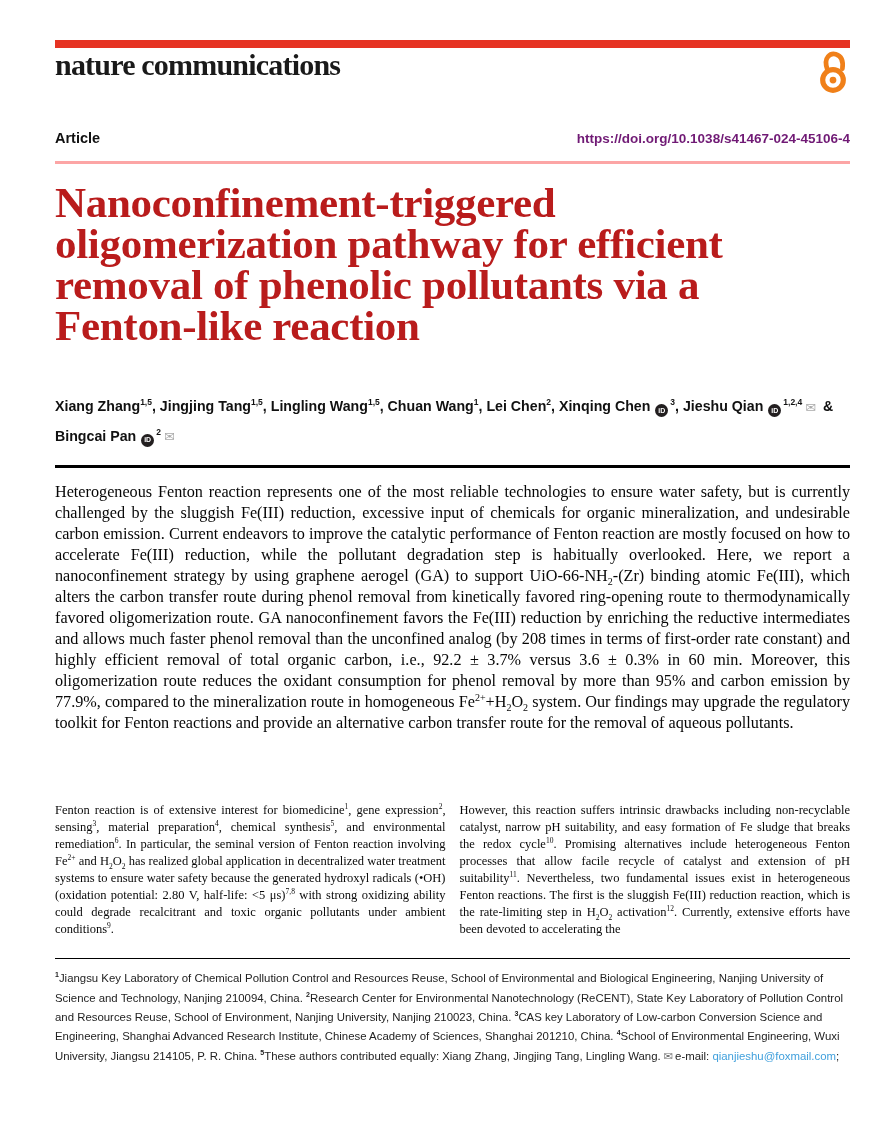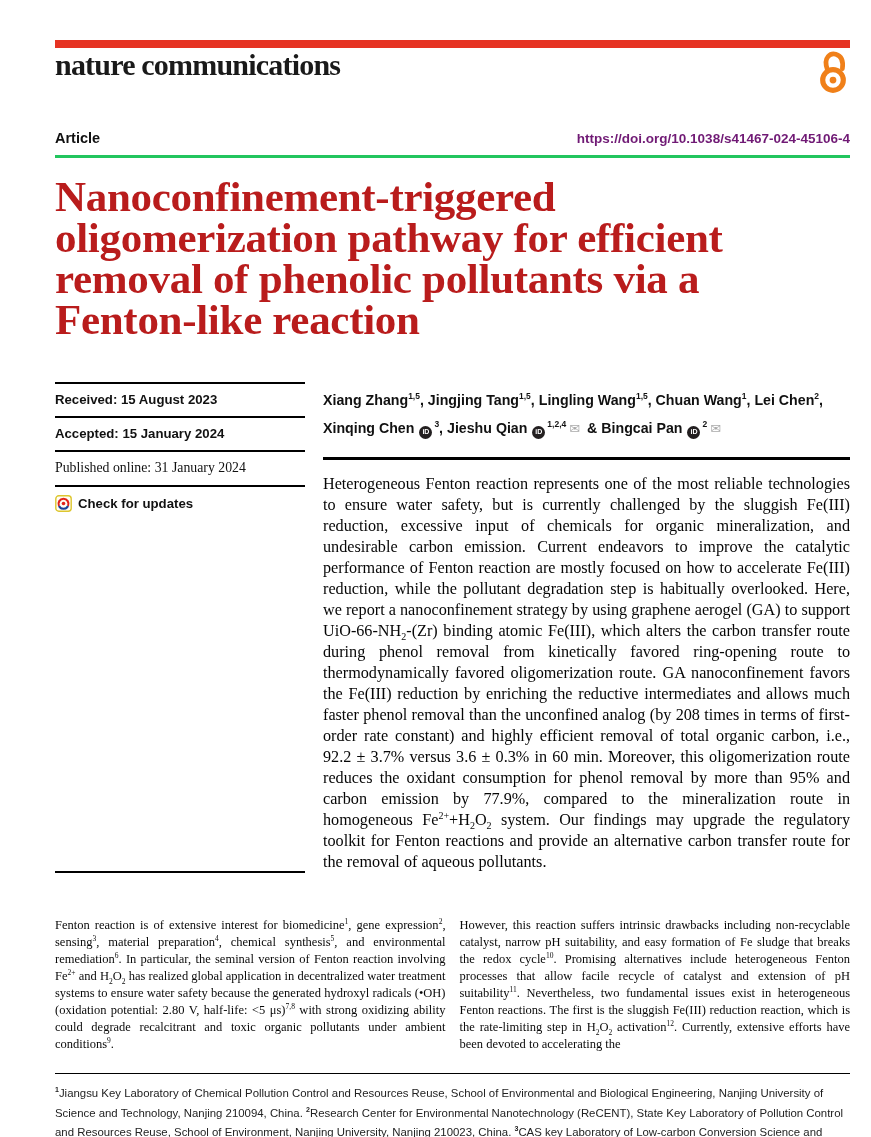--- a/index.html
+++ b/index.html
@@ -19,22 +19,22 @@
   .journal-logo {
     font-family:"Liberation Serif", serif;
     font-weight:bold; font-size:30px; letter-spacing:-0.8px;
     color:#1a1a1a;
   }
   .oa-icon { position:absolute; right:2px; top:2px; width:30px; height:45px; }
   
   .article-row {
     margin-top:34px;
     display:flex; justify-content:space-between; align-items:baseline;
-    padding-bottom:9px;
-    border-bottom:3px solid #22c55e;
+    padding-bottom:15px;
+    border-bottom:3px solid #fca5a5;
     font-family:"Liberation Sans", sans-serif;
   }
   .article-label { font-weight:bold; font-size:14.5px; color:#111; }
   .doi-link { font-weight:bold; font-size:13.5px; color:#701a75; text-decoration:none; }
   
   .title {
     margin-top:18px;
     font-family:"Liberation Serif", serif;
     font-weight:bold;
     font-size:43px; line-height:41px; letter-spacing:-0.3px;
@@ -66,21 +66,21 @@
   .abstract-rule { margin-top:16px; border-top:3px solid #000; }
   .abstract {
     margin-top:14px;
     font-size:16.2px; line-height:21px;
     text-align:justify;
     color:#060606;
   }
   .abstract sup, .abstract sub { font-size:62%; line-height:0; }
   .abstract sup { vertical-align:super; }
   
-  .intro { display:flex; gap:14px; margin-top:44px; }
+  .intro { display:flex; gap:14px; margin-top:68px; }
   .intro-col {
     flex:1; min-width:0;
     font-size:12.5px; line-height:17px;
     text-align:justify; color:#090909;
   }
   .intro-col sup { font-size:60%; vertical-align:super; line-height:0; }
   .intro-col sub { font-size:60%; line-height:0; }
   
   .foot-divider { margin-top:20px; border-top:1.5px solid #000; }
   .footnote {
@@ -124,34 +124,20 @@
 
   <div class="article-row">
     <span class="article-label">Article</span>
     <a class="doi-link" href="#">https://doi.org/10.1038/s41467-024-45106-4</a>
   </div>
 
   <h1 class="title">Nanoconfinement-triggered oligomerization pathway for efficient removal of phenolic pollutants via a Fenton-like reaction</h1>
 
   <div class="grid">
 
-    <div class="meta-col">
-      <div class="meta-row">Received: 15 August 2023</div>
-      <div class="meta-row">Accepted: 15 January 2024</div>
-      <div class="meta-row serif">Published online: 31 January 2024</div>
-      <div class="meta-row check-row">
-        <svg class="crossmark" viewBox="0 0 17 17">
-          <rect x="0.8" y="0.8" width="15.4" height="15.4" rx="3" fill="#fffdf2" stroke="#ddc62f" stroke-width="1.4"></rect>
-          <path d="M4 11 A5 5 0 1 1 13 11" fill="none" stroke="#e2231a" stroke-width="2.1"></path>
-          <path d="M13 11 A5 5 0 0 1 4 11" fill="none" stroke="#1b4298" stroke-width="2.1"></path>
-          <circle cx="8.5" cy="8.5" r="1.8" fill="#e2231a"></circle>
-        </svg>
-        <span>Check for updates</span>
-      </div>
-    </div>
 
     <div class="right-col">
       <div class="authors">Xiang Zhang<sup>1,5</sup>, Jingjing Tang<sup>1,5</sup>, Lingling Wang<sup>1,5</sup>, Chuan Wang<sup>1</sup>, Lei Chen<sup>2</sup>, Xinqing Chen <span class="seg-icon orcid">iD</span><sup>3</sup>, Jieshu Qian <span class="seg-icon orcid">iD</span><sup>1,2,4</sup><span class="seg-icon envelope">✉</span> &amp; Bingcai Pan <span class="seg-icon orcid">iD</span><sup>2</sup><span class="seg-icon envelope">✉</span></div>
       <div class="abstract-rule"></div>
       <div class="abstract">Heterogeneous Fenton reaction represents one of the most reliable technologies to ensure water safety, but is currently challenged by the sluggish Fe(III) reduction, excessive input of chemicals for organic mineralization, and undesirable carbon emission. Current endeavors to improve the catalytic performance of Fenton reaction are mostly focused on how to accelerate Fe(III) reduction, while the pollutant degradation step is habitually overlooked. Here, we report a nanoconfinement strategy by using graphene aerogel (GA) to support UiO-66-NH<sub>2</sub>-(Zr) binding atomic Fe(III), which alters the carbon transfer route during phenol removal from kinetically favored ring-opening route to thermodynamically favored oligomerization route. GA nanoconfinement favors the Fe(III) reduction by enriching the reductive intermediates and allows much faster phenol removal than the unconfined analog (by 208 times in terms of first-order rate constant) and highly efficient removal of total organic carbon, i.e., 92.2 ± 3.7% versus 3.6 ± 0.3% in 60 min. Moreover, this oligomerization route reduces the oxidant consumption for phenol removal by more than 95% and carbon emission by 77.9%, compared to the mineralization route in homogeneous Fe<sup>2+</sup>+H<sub>2</sub>O<sub>2</sub> system. Our findings may upgrade the regulatory toolkit for Fenton reactions and provide an alternative carbon transfer route for the removal of aqueous pollutants.</div>
     </div>
 
   </div>
 
   <div class="intro">

